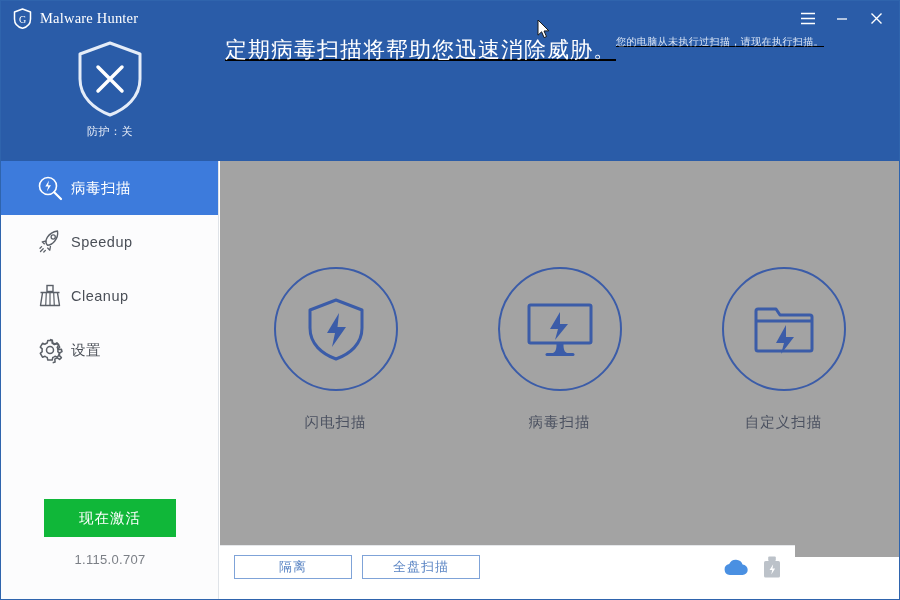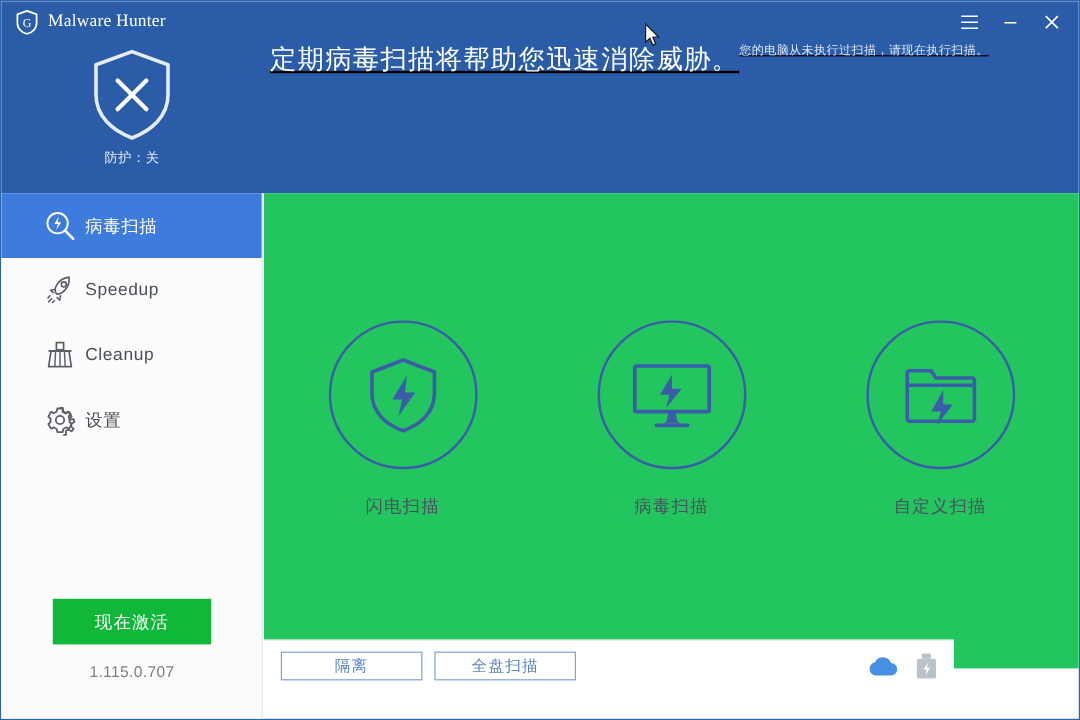--- a/index.html
+++ b/index.html
@@ -101,21 +101,21 @@
     font-family: "Liberation Sans", sans-serif;
   }
   .version {
     margin-top: 15px; font-size: 13px; color: #7b7f86;
     letter-spacing: .3px;
   }
 
   
   .content {
     position: absolute; left: 219px; top: 160px;
-    width: 679px; height: 396px; background: #22c55e;
+    width: 679px; height: 396px; background: #a3a3a3;
   }
   .scan-row {
     position: absolute; left: 0; top: 0; width: 679px; height: 396px;
     display: flex; align-items: center; justify-content: center;
     gap: 84px; padding-bottom: 20px;
   }
   .scan-opt {
     display: flex; flex-direction: column; align-items: center;
     cursor: pointer; width: 140px;
   }
@@ -125,21 +125,21 @@
     display: flex; align-items: center; justify-content: center;
   }
   .scan-circle svg { display: block; }
   .scan-label {
     margin-top: 22px; font-size: 14.5px; color: #4b5160;
     letter-spacing: 1px;
   }
 
   
   .bottombar {
-    position: absolute; left: 219px; top: 532px;
+    position: absolute; left: 219px; top: 544px;
     width: 575px; height: 42px;
     background: #ffffff; border-top: 1px solid #e6e8eb;
     display: flex; align-items: center; padding: 0 14px;
   }
   .ghost-btn {
     height: 24px; min-width: 118px; padding: 0 10px;
     background: #ffffff; border: 1px solid #7fa3d8;
     color: #5b85c4; font-size: 13px; letter-spacing: 1px;
     cursor: pointer; font-family: "Liberation Sans", sans-serif;
   }

